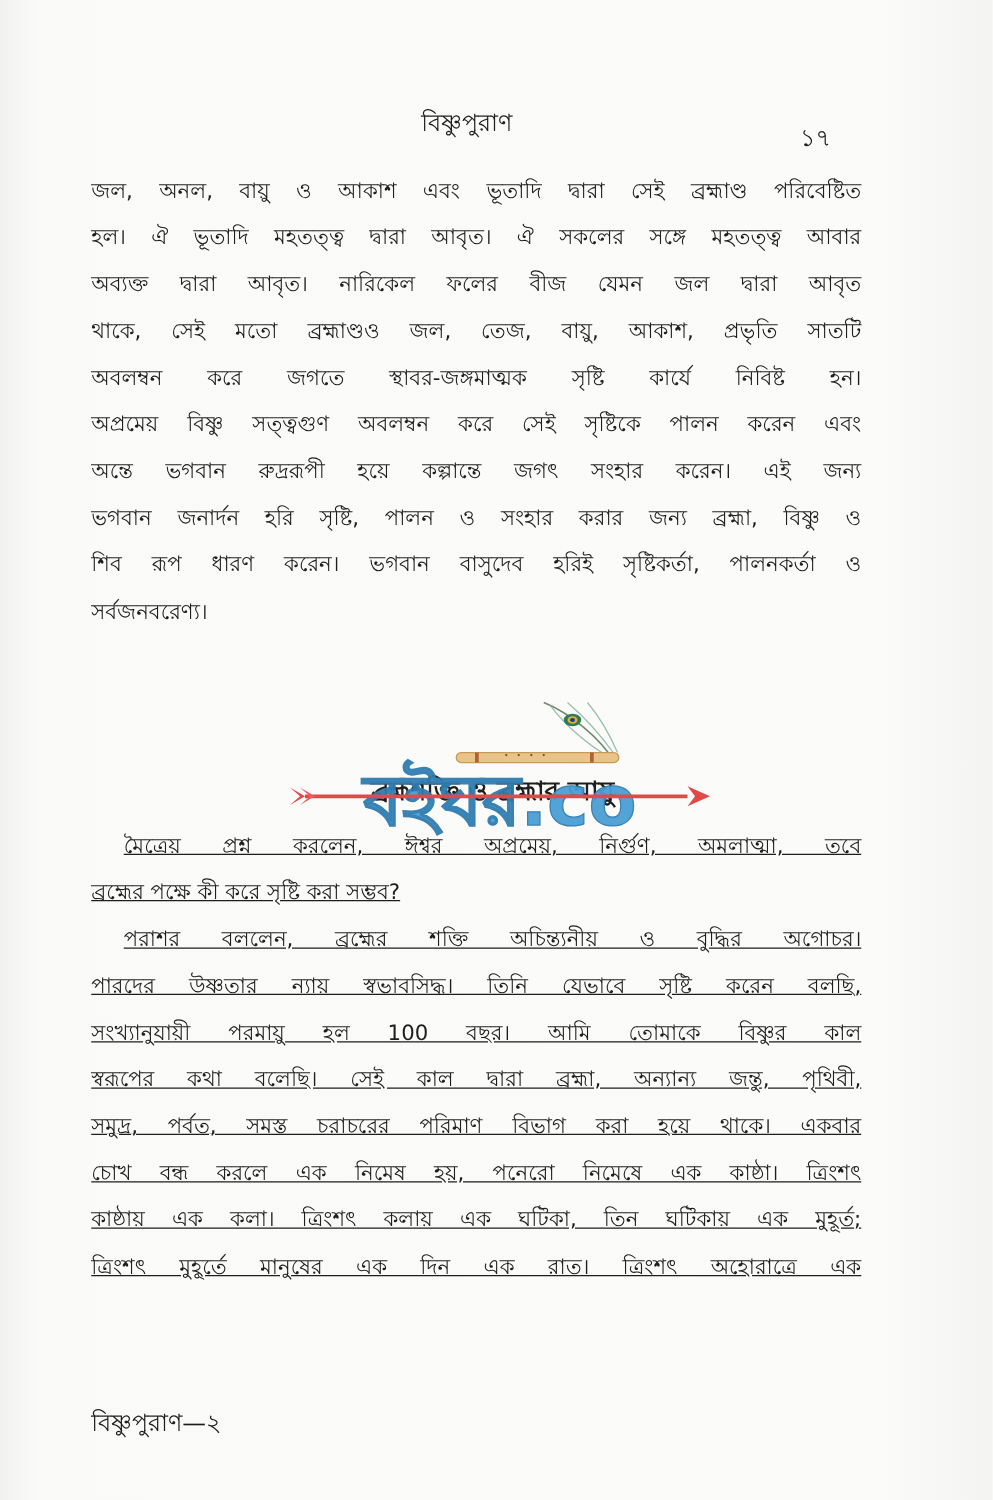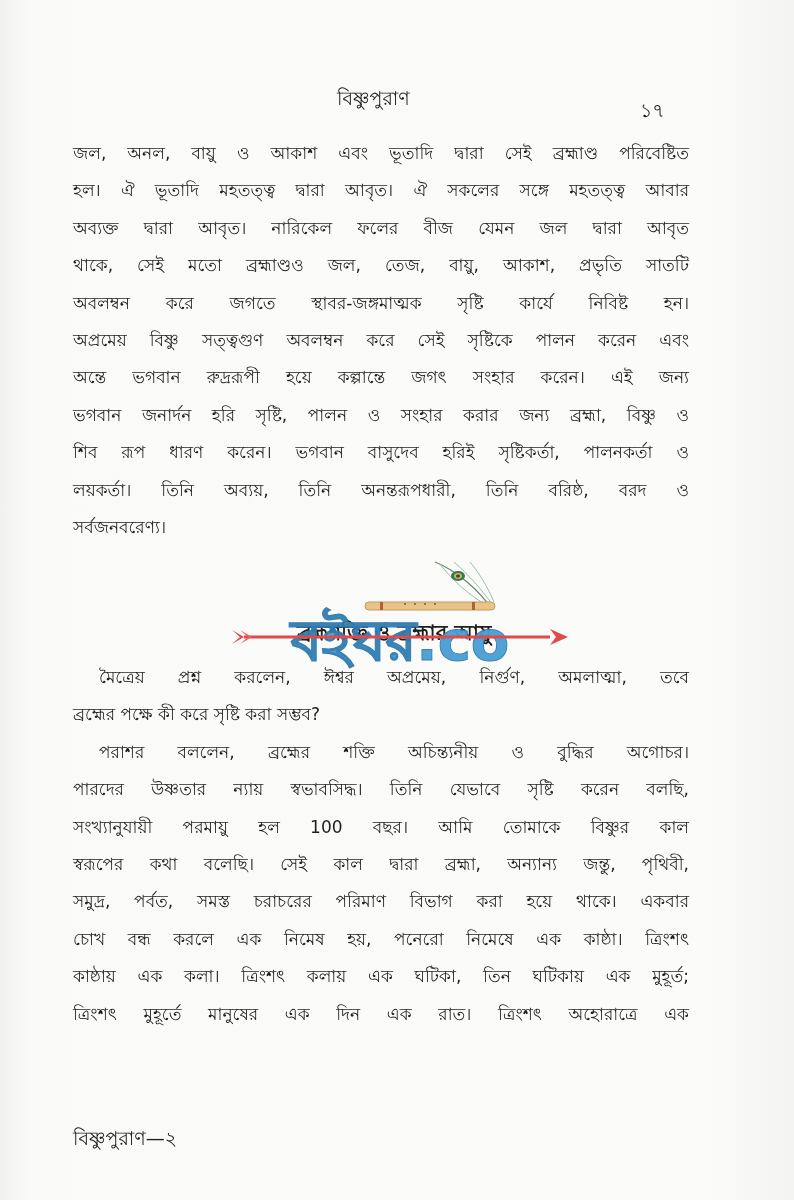--- a/index.html
+++ b/index.html
@@ -20,21 +20,21 @@
   }
   .running-head .title { position: absolute; left: 337px; top: 0; }
   .running-head .pageno { position: absolute; left: 640px; top: 12px; text-align: right; }
 
   .body-text {
     position: absolute; left: 73px; width: 616px;
     font-size: 17px; line-height: 37.4px;
     text-align: justify; text-align-last: left;
   }
   .p1 { top: 135px; }
-  .p2 { top: 659px; }
+  .p2 { top: 659px; text-decoration: underline; }
   .line { display: block; text-align: justify; text-align-last: justify; white-space: nowrap; }
   .line.last { text-align-last: left; }
 
   .section-heading {
     position: absolute; top: 617px; left: 0; width: 794px; text-align: center;
     font-size: 21px; z-index: 2;
   }
   .section-heading span { margin-left: -6px; font-weight: bold; }
 
   .watermark { position: absolute; left: 230px; top: 560px; width: 350px; height: 110px; z-index: 3; pointer-events: none; }
@@ -55,21 +55,20 @@
   <div class="body-text p1">
     <span class="line">জল, অনল, বায়ু ও আকাশ এবং ভূতাদি দ্বারা সেই ব্রহ্মাণ্ড পরিবেষ্টিত</span>
     <span class="line">হল। ঐ ভূতাদি মহতত্ত্ব দ্বারা আবৃত। ঐ সকলের সঙ্গে মহতত্ত্ব আবার</span>
     <span class="line">অব্যক্ত দ্বারা আবৃত। নারিকেল ফলের বীজ যেমন জল দ্বারা আবৃত</span>
     <span class="line">থাকে, সেই মতো ব্রহ্মাণ্ডও জল, তেজ, বায়ু, আকাশ, প্রভৃতি সাতটি</span>
     <span class="line">অবলম্বন করে জগতে স্থাবর-জঙ্গমাত্মক সৃষ্টি কার্যে নিবিষ্ট হন।</span>
     <span class="line">অপ্রমেয় বিষ্ণু সত্ত্বগুণ অবলম্বন করে সেই সৃষ্টিকে পালন করেন এবং</span>
     <span class="line">অন্তে ভগবান রুদ্ররূপী হয়ে কল্পান্তে জগৎ সংহার করেন। এই জন্য</span>
     <span class="line">ভগবান জনার্দন হরি সৃষ্টি, পালন ও সংহার করার জন্য ব্রহ্মা, বিষ্ণু ও</span>
     <span class="line">শিব রূপ ধারণ করেন। ভগবান বাসুদেব হরিই সৃষ্টিকর্তা, পালনকর্তা ও</span>
-    <span class="line">লয়কর্তা। তিনি অব্যয়, তিনি অনন্তরূপধারী, তিনি বরিষ্ঠ, বরদ ও</span>
     <span class="line last">সর্বজনবরেণ্য।</span>
   </div>
 
   <div class="section-heading">
     <span>ব্রহ্মশক্তি ও ব্রহ্মার আয়ু</span>
   </div>
 
   <svg class="watermark" viewBox="0 0 350 110" xmlns="http://www.w3.org/2000/svg">
 
     <g>

